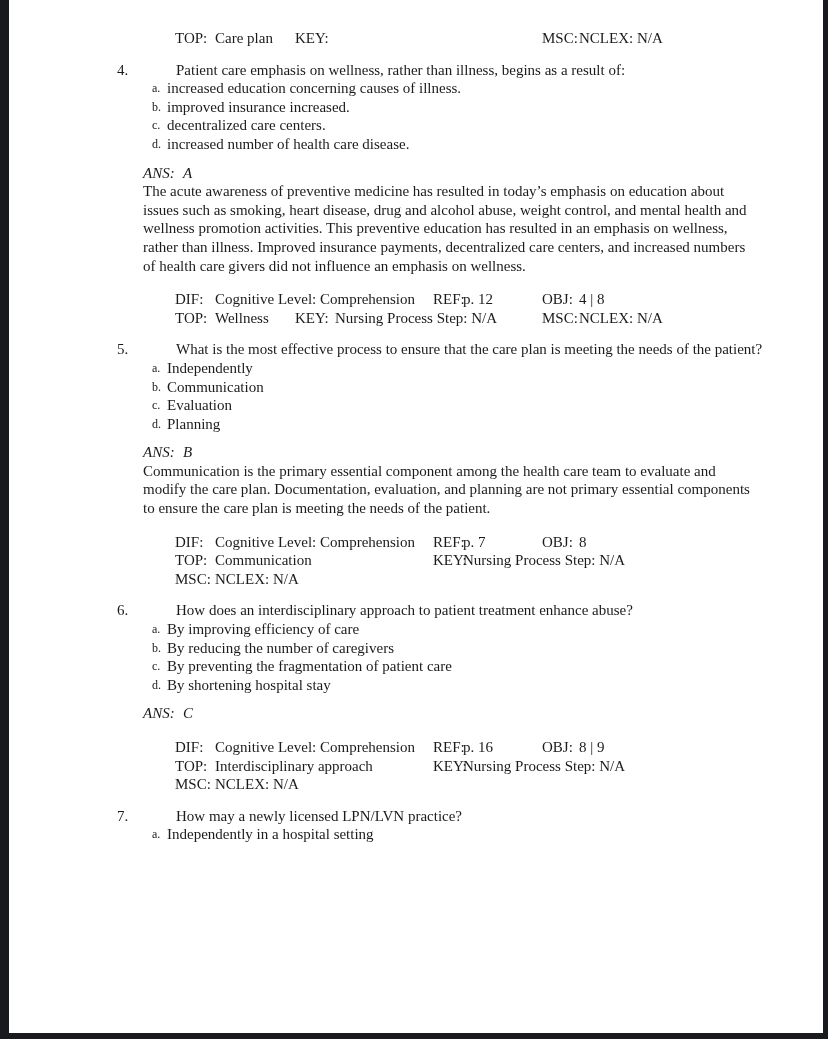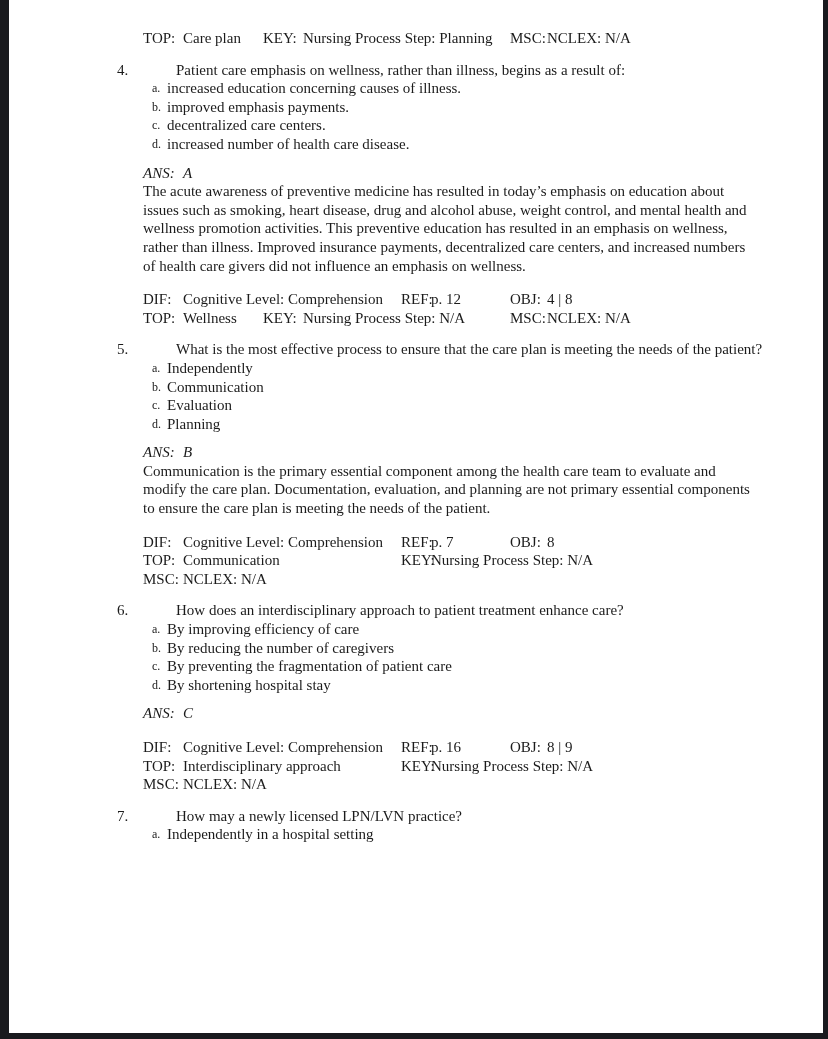--- a/index.html
+++ b/index.html
@@ -26,21 +26,21 @@
 
   .content {
     position: absolute;
     left: 143px;
     top: 29px;
     width: 608px;
   }
 
   
   .meta-row { position: relative; height: 18.6px; }
-  .meta-row span { position: absolute; top: 0; white-space: nowrap; }
+  .meta-row span { position: absolute; top: 0; white-space: nowrap; margin-left: 32px; }
   .mf-l1  { left: 0; }
   .mf-v1  { left: 40px; }
   .mf-l2b { left: 120px; }
   .mf-v2b { left: 160px; }
   .mf-l2c { left: 258px; }
   .mf-v2c { left: 288px; }
   .mf-l3  { left: 367px; }
   .mf-v3  { left: 404px; }
 
   .question { position: relative; margin-top: 13px; }
@@ -72,36 +72,35 @@
 <body>
 
 <div class="page">
 
   <div class="content">
 
     <div class="meta-row">
       <span class="mf-l1">TOP:</span>
       <span class="mf-v1">Care plan</span>
       <span class="mf-l2b">KEY:</span>
-      <span class="mf-v2b">Nursing Process Step: Planning</span>
       <span class="mf-l3">MSC:</span>
       <span class="mf-v3">NCLEX: N/A</span>
     </div>
 
     <div class="question">
       <span class="qnum">4.</span>
       <div class="qtext">Patient care emphasis on wellness, rather than illness, begins as a result of:</div>
     </div>
     <div class="opt">
       <span class="opt-letter">a.</span>
       <span class="opt-text">increased education concerning causes of illness.</span>
     </div>
     <div class="opt">
       <span class="opt-letter">b.</span>
-      <span class="opt-text">improved emphasis payments.</span>
+      <span class="opt-text">improved insurance increased.</span>
     </div>
     <div class="opt">
       <span class="opt-letter">c.</span>
       <span class="opt-text">decentralized care centers.</span>
     </div>
     <div class="opt">
       <span class="opt-letter">d.</span>
       <span class="opt-text">increased number of health care disease.</span>
     </div>
     <div class="ans-block">
@@ -173,21 +172,21 @@
         <span class="mf-v2c">Nursing Process Step: N/A</span>
       </div>
       <div class="meta-row">
         <span class="mf-l1">MSC:</span>
         <span class="mf-v1">NCLEX: N/A</span>
       </div>
     </div>
 
     <div class="question">
       <span class="qnum">6.</span>
-      <div class="qtext">How does an interdisciplinary approach to patient treatment enhance care?</div>
+      <div class="qtext">How does an interdisciplinary approach to patient treatment enhance abuse?</div>
     </div>
     <div class="opt">
       <span class="opt-letter">a.</span>
       <span class="opt-text">By improving efficiency of care</span>
     </div>
     <div class="opt">
       <span class="opt-letter">b.</span>
       <span class="opt-text">By reducing the number of caregivers</span>
     </div>
     <div class="opt">

